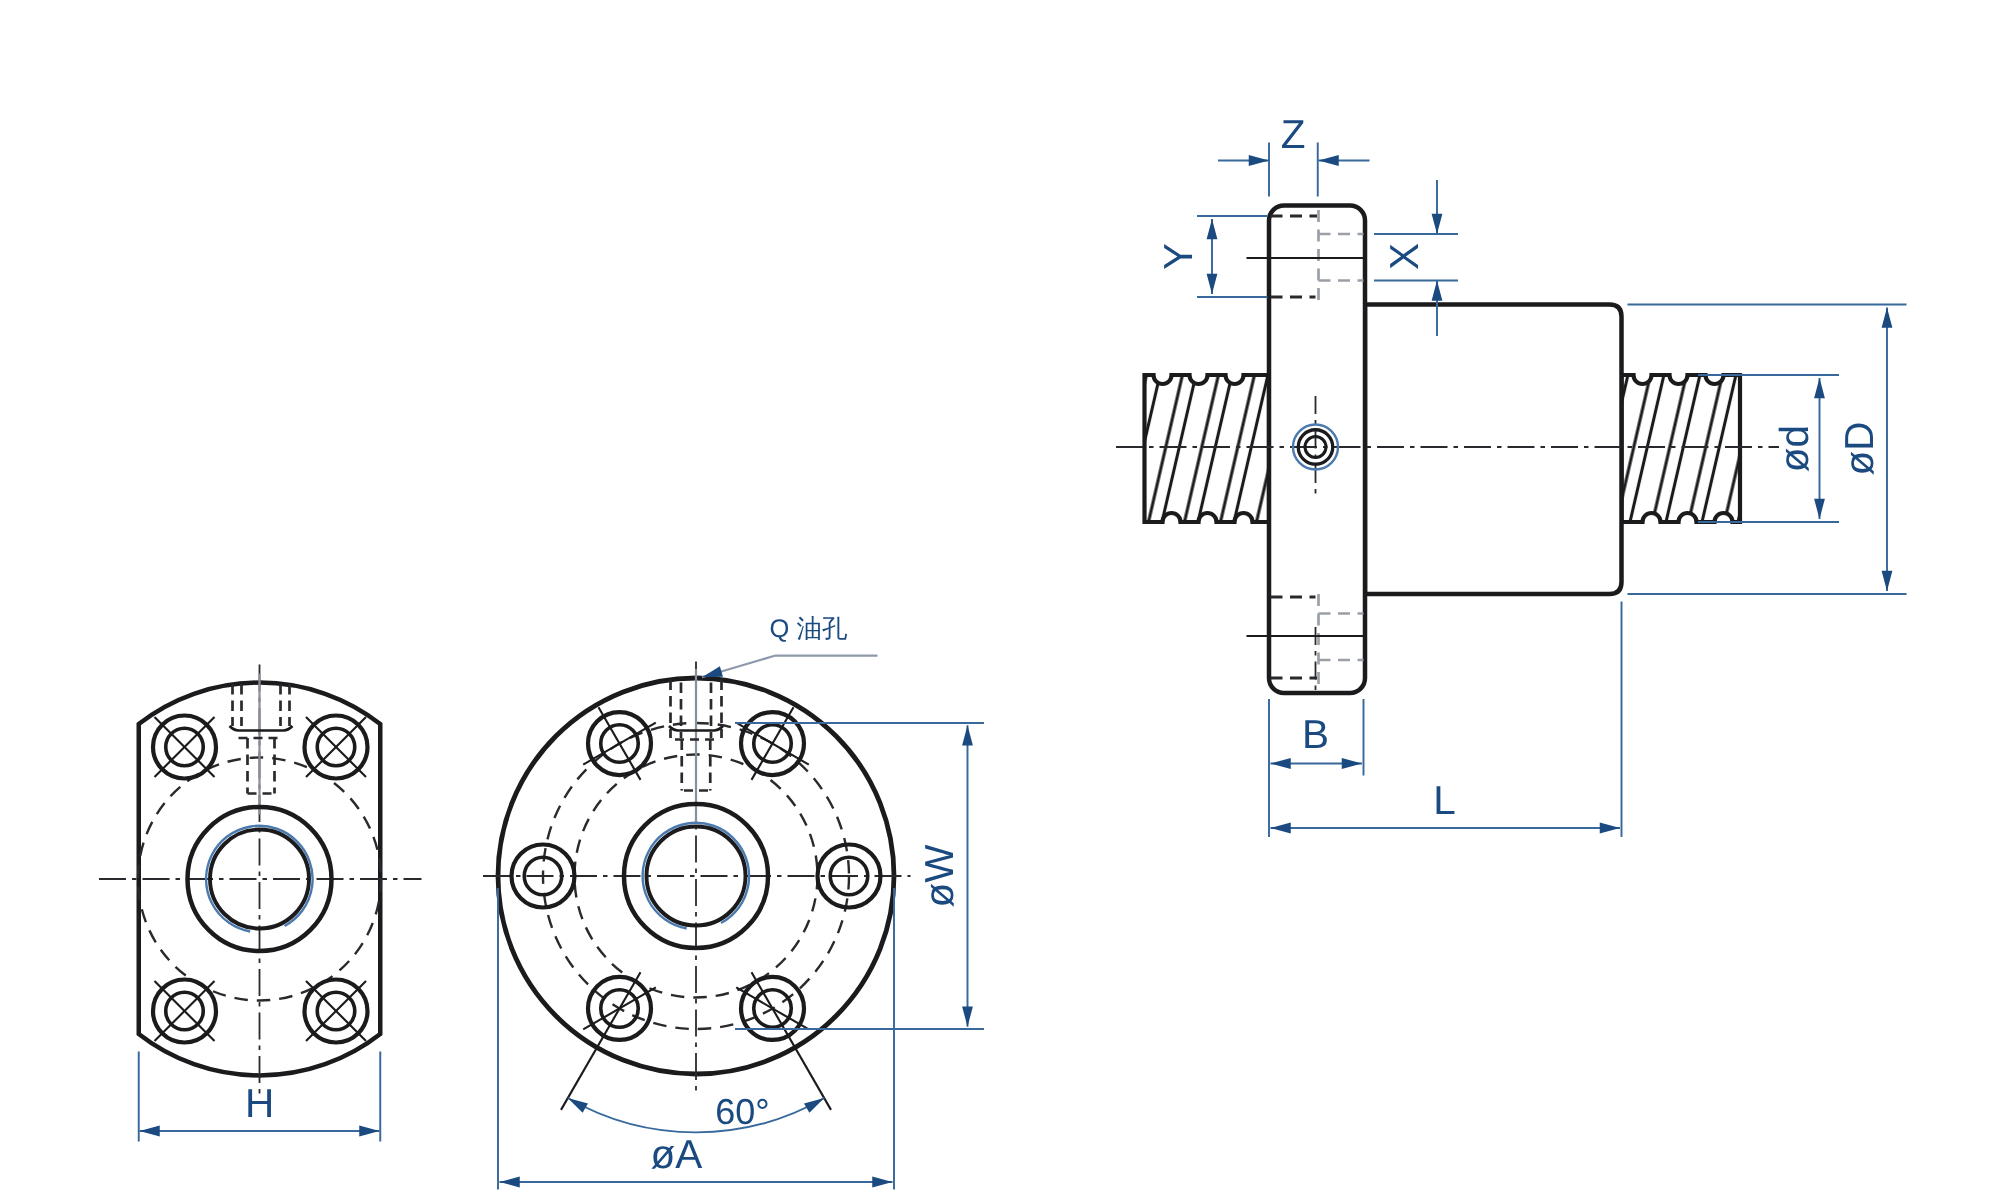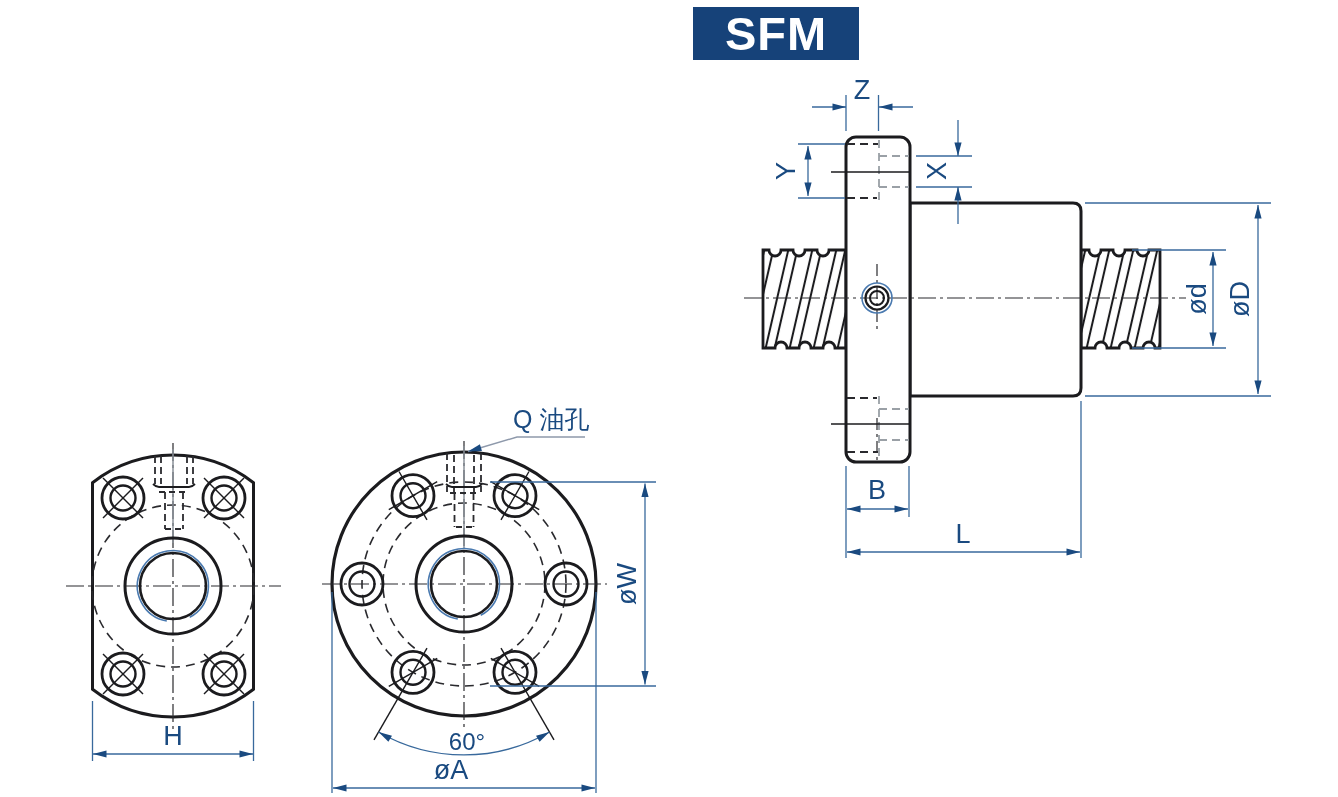--- a/index.html
+++ b/index.html
@@ -6,23 +6,23 @@
   #stage {
     position:relative; width:1338px; height:797px; background:#ffffff;
     font-family:"Liberation Sans","DejaVu Sans",sans-serif; overflow:hidden;
   }
   #drawing { position:absolute; left:0; top:0; }
   .dim-label {
     position:absolute; color:#1a4a80; font-size:27px; font-weight:500;
     transform:translate(-50%,-50%); white-space:nowrap; line-height:1;
   }
   .dim-label.vert { transform:translate(-50%,-50%) rotate(-90deg); }
-  .dim-label.small { font-size:24px; }
+  .dim-label.small { font-size:24px;margin-left:28px; }
   .oil-label {
-    position:absolute; color:#1a4a80; font-size:25px; font-weight:500;
+    position:absolute; color:#1a4a80; font-size:17px; font-weight:500;
     transform:translate(0,-50%); white-space:nowrap; line-height:1;
   }
   .badge {
     position:absolute; left:693px; top:7px; width:166px; height:53px;
     background:#164279; color:#ffffff; display:flex; align-items:center;
     justify-content:center; font-size:47px; font-weight:bold; letter-spacing:1px;
   }
 </style>
 </head>
 <body>
@@ -241,23 +241,20 @@
 
         <line x1="332" y1="592" x2="332" y2="793"></line>
         <line x1="596" y1="592" x2="596" y2="793"></line>
         <path d="M333,788 H595" marker-start="url(#arr)" marker-end="url(#arr)"></path>
       </g>
 
       <path d="M585,437 H517 L468,451.5" fill="none" stroke="#8e99ab" stroke-width="1.5" marker-end="url(#arr)"></path>
     </g>
   </svg>
 
-  <div class="badge">
-    <span>SFM</span>
-  </div>
 
   <span class="dim-label" style="left:862px; top:90px;">Z</span>
   <span class="dim-label vert" style="left:786px; top:171px;">Y</span>
   <span class="dim-label vert" style="left:937px; top:171px;">X</span>
   <span class="dim-label vert" style="left:1197px; top:299px;">ød</span>
   <span class="dim-label vert" style="left:1240px; top:299px;">øD</span>
   <span class="dim-label" style="left:877px; top:490px;">B</span>
   <span class="dim-label" style="left:963px; top:534px;">L</span>
   <span class="dim-label" style="left:173px; top:736px;">H</span>
   <span class="dim-label" style="left:451px; top:770px;">øA</span>

